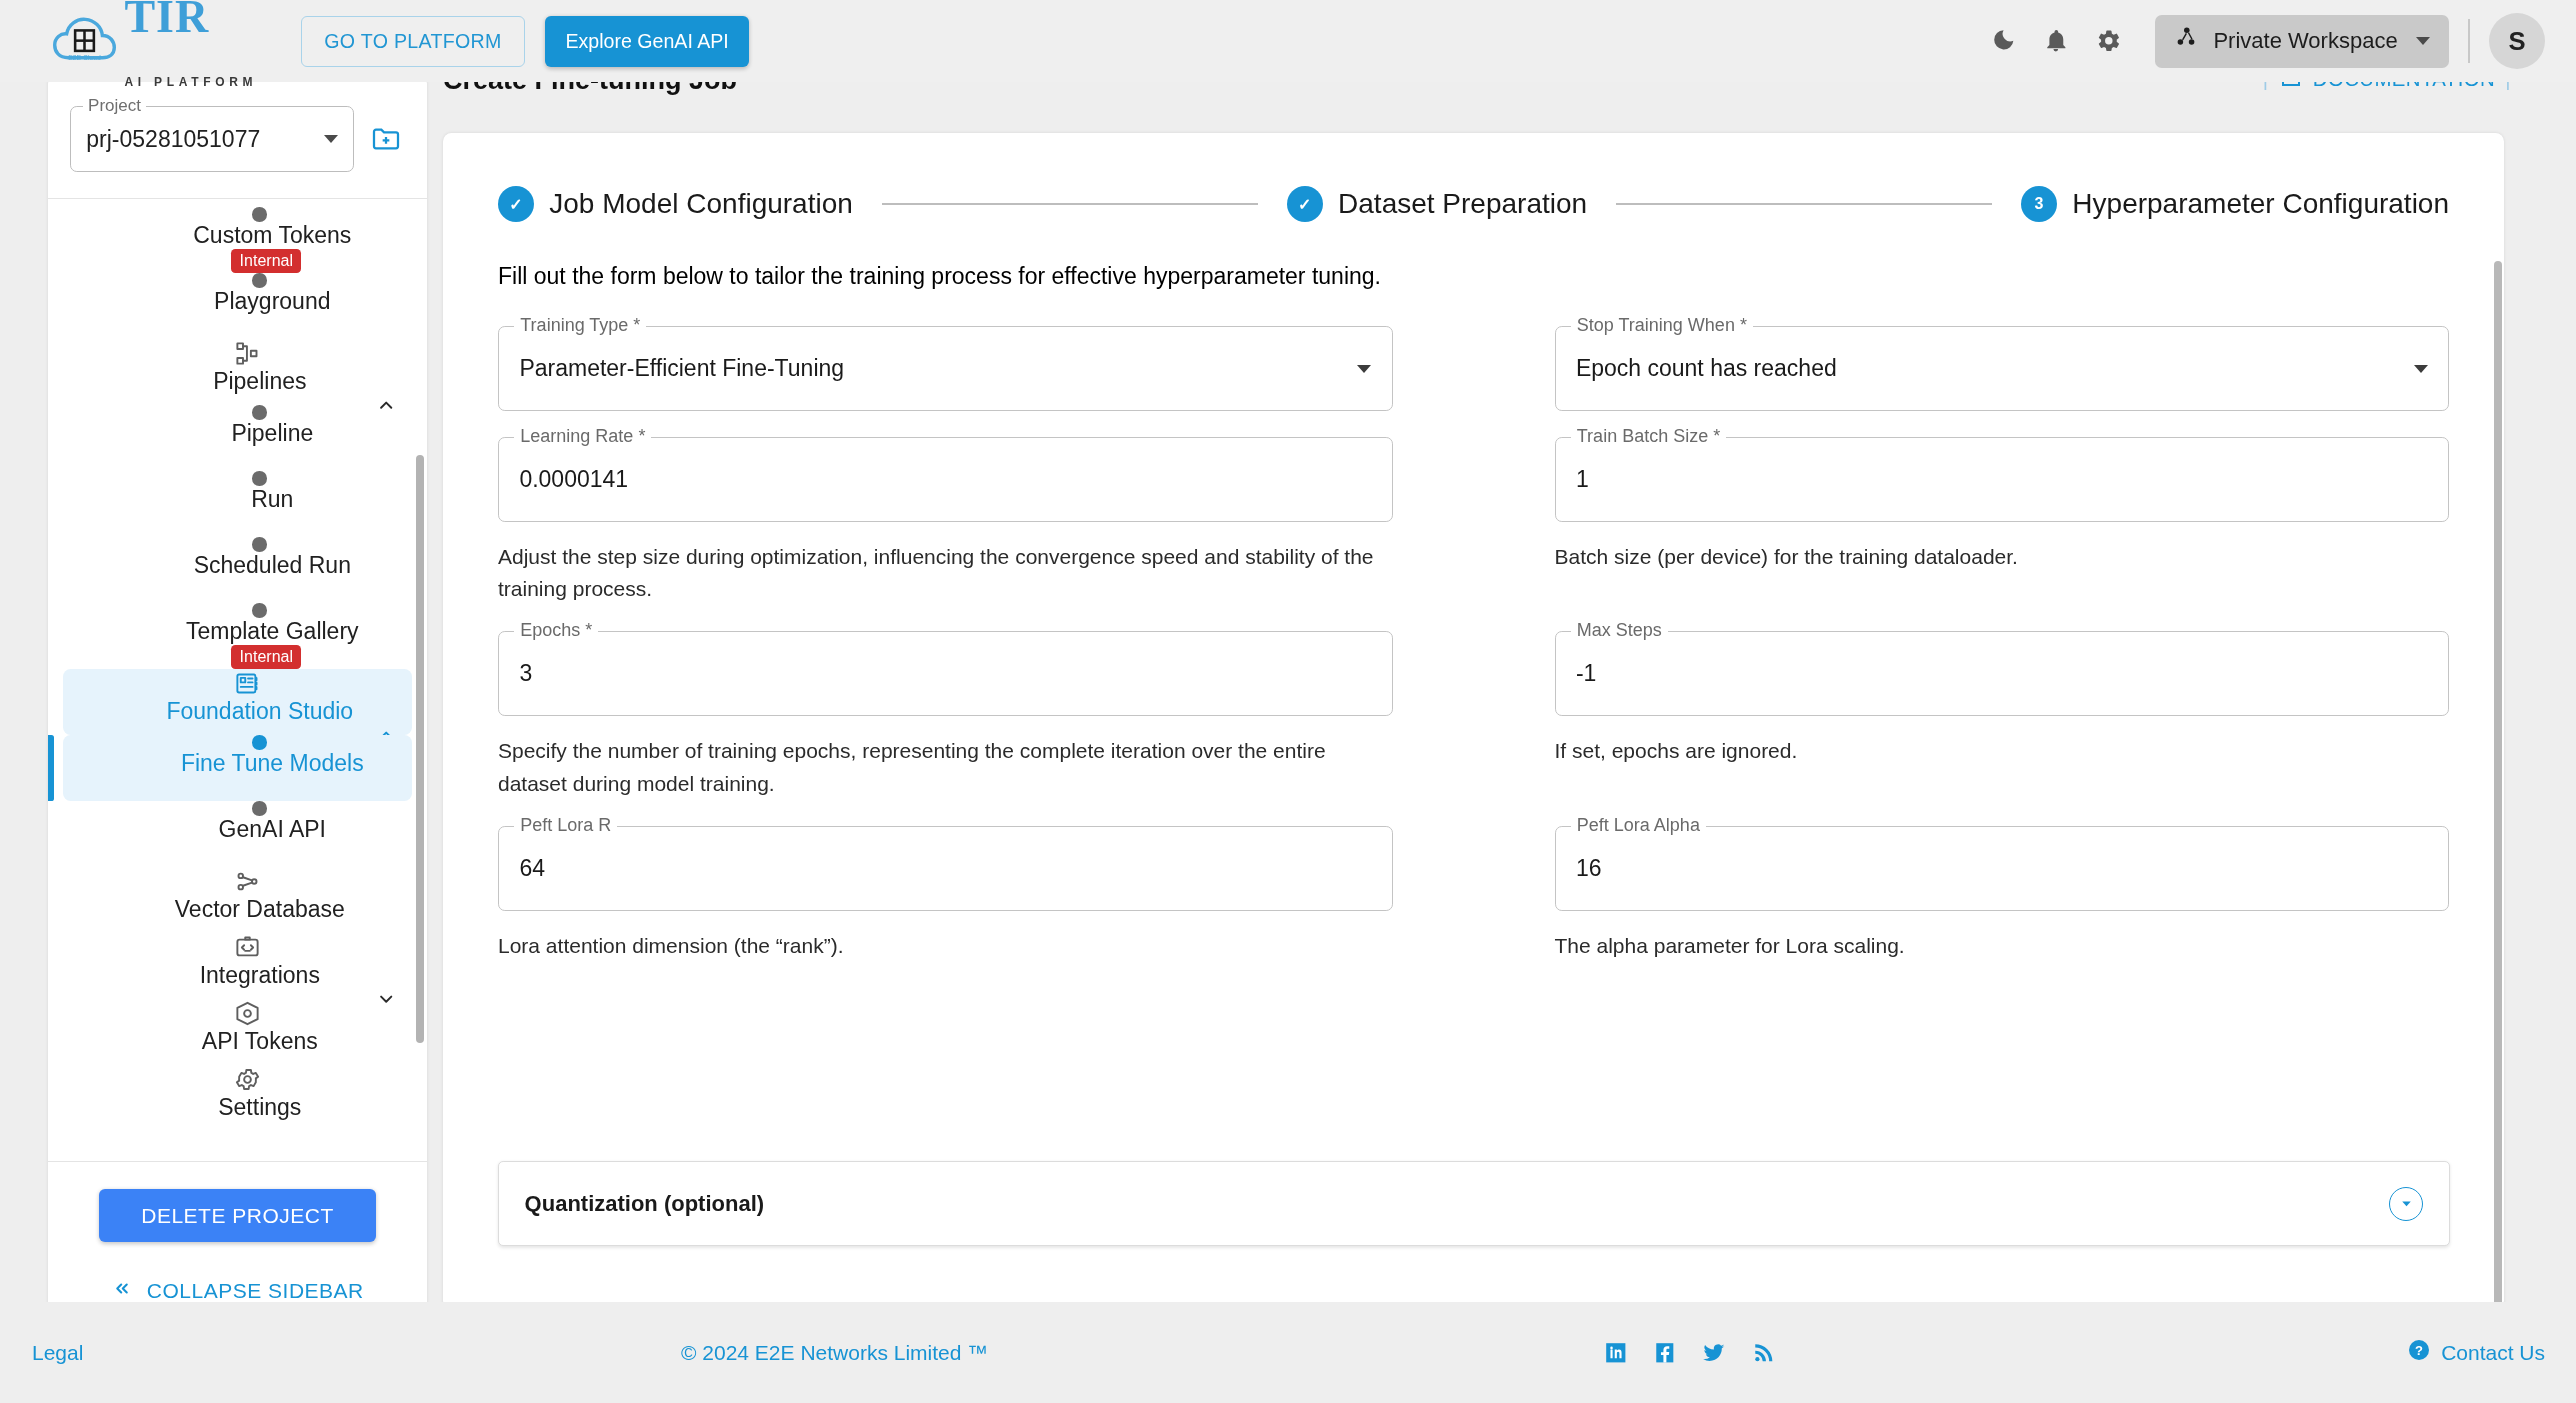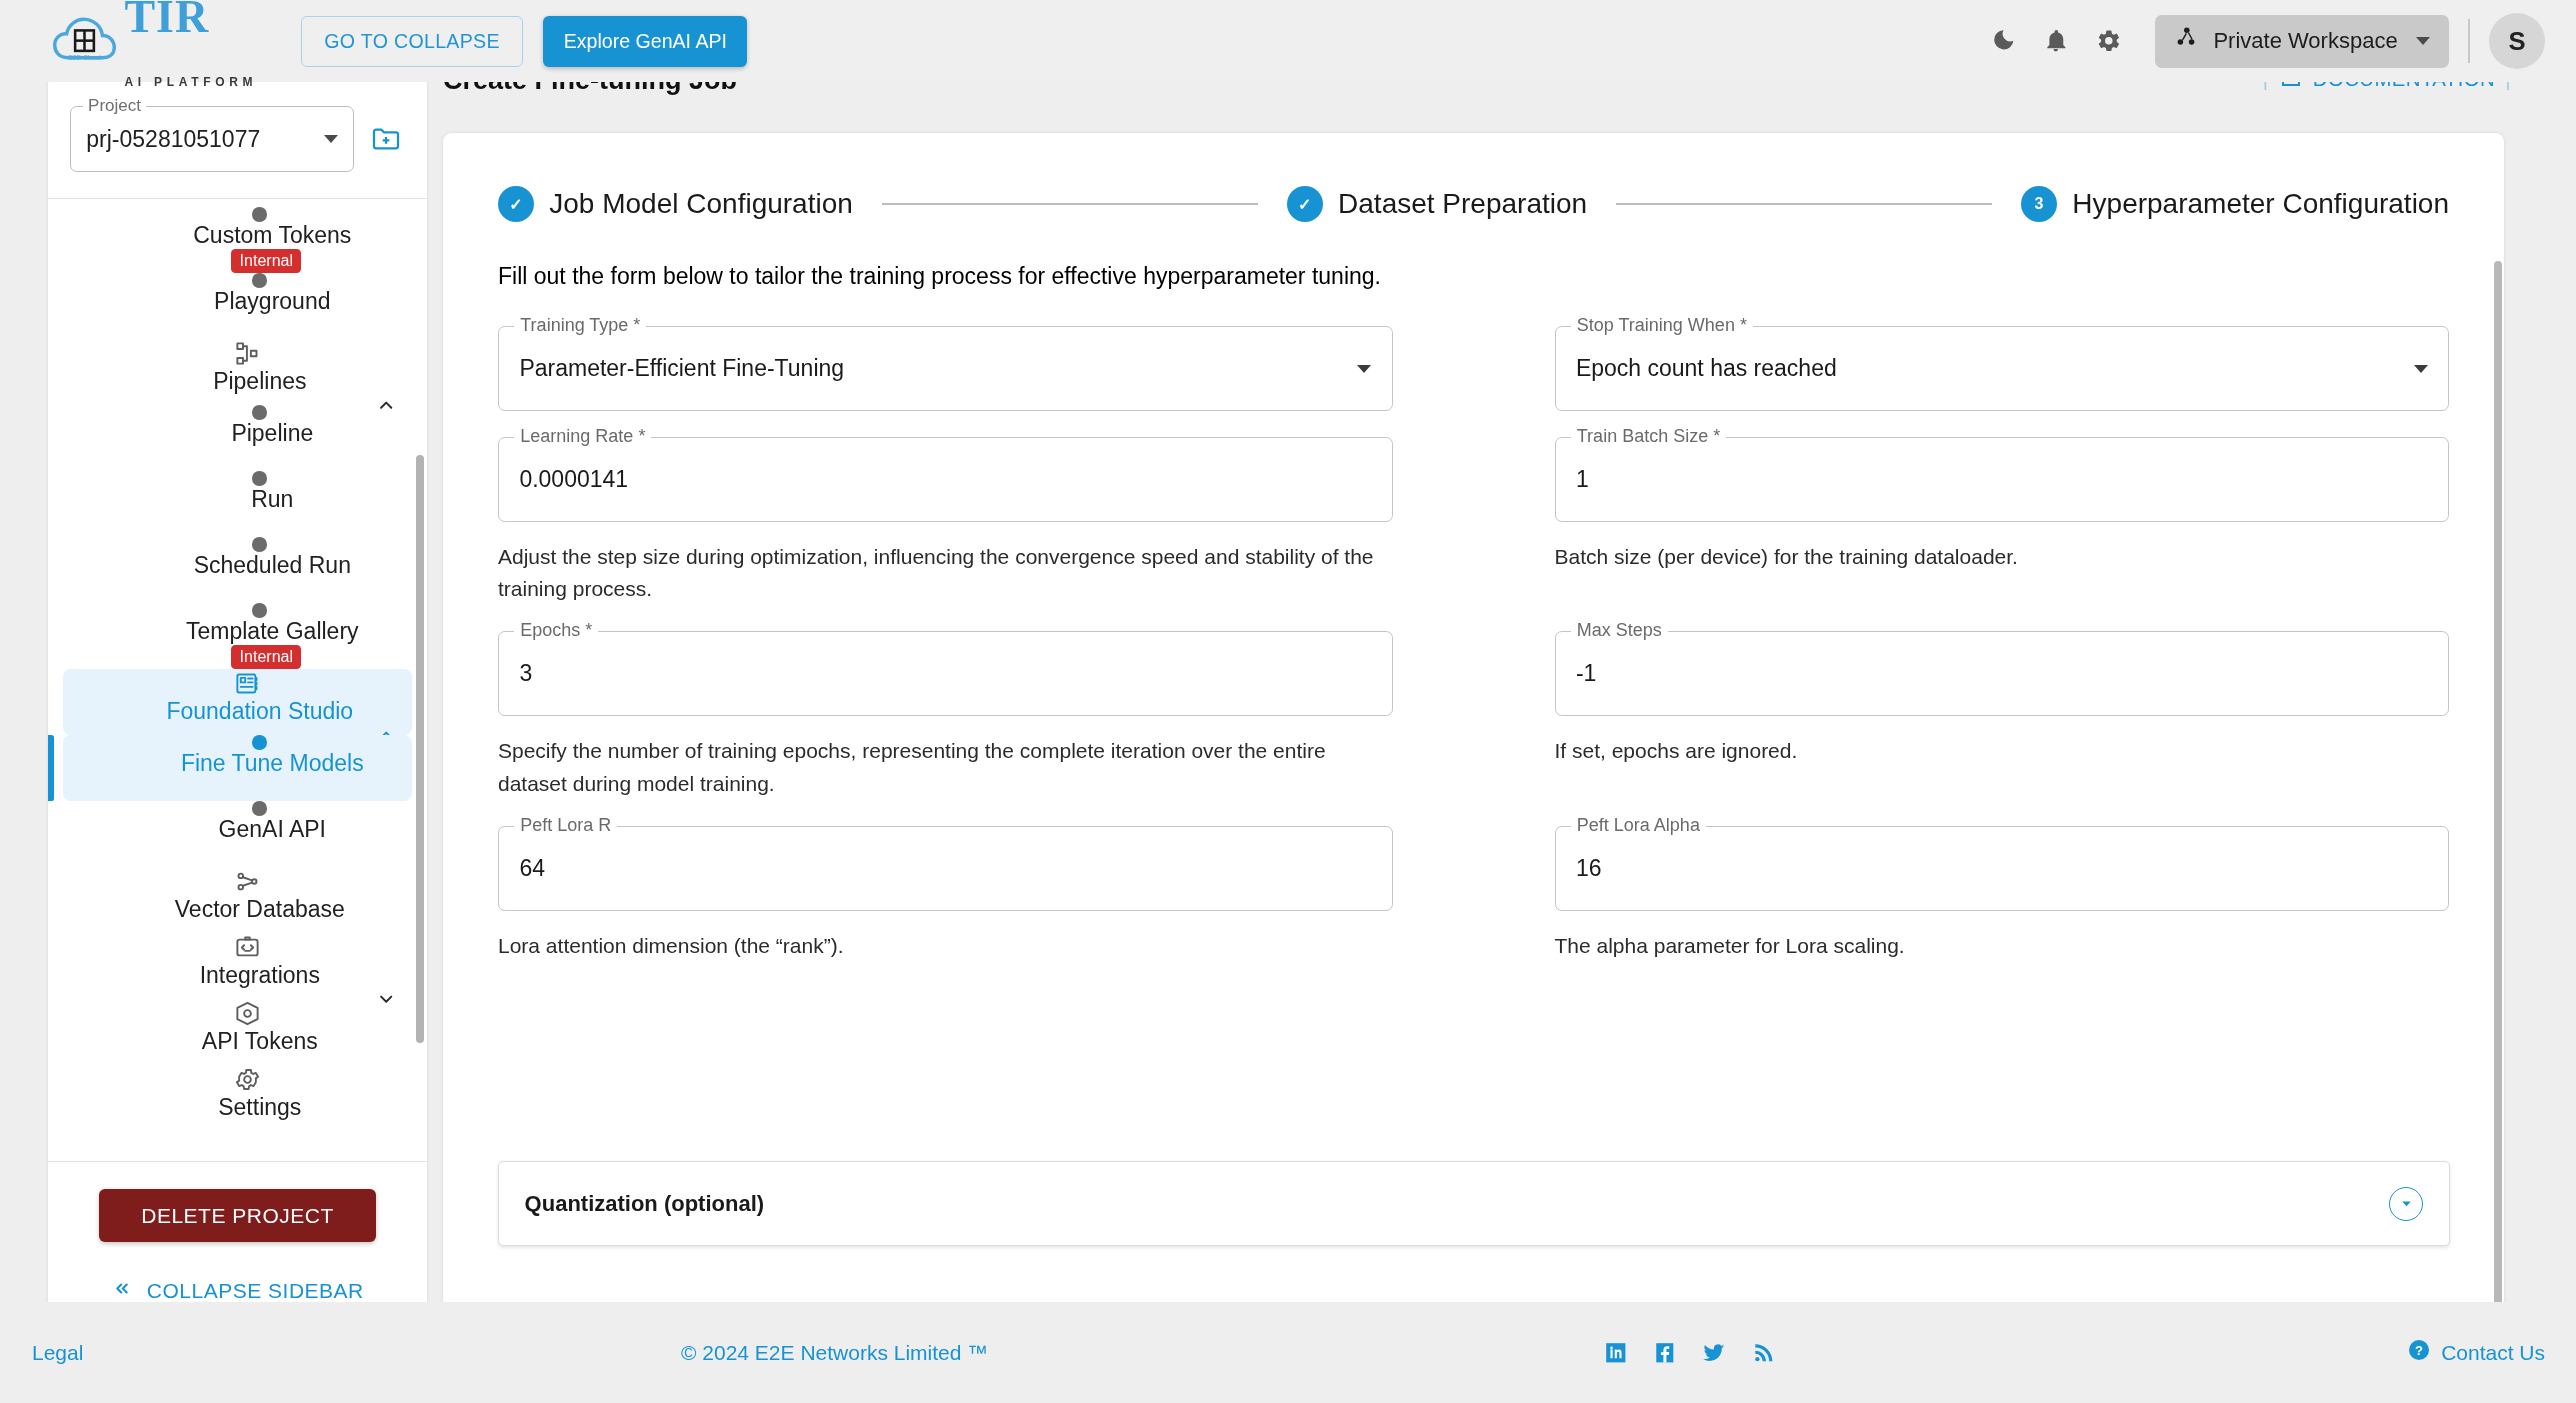--- a/index.html
+++ b/index.html
@@ -167,21 +167,21 @@
     background: #b3b3b3; border-radius: 4.3px;
   }
 
   .sidebar-footer {
     border-top: 0.9px solid #e4e4e4;
     padding: 27px 0 24px 0;
     display: flex; flex-direction: column; align-items: center;
   }
   .btn-delete {
     width: 277px; height: 53px;
-    background: #7f1d1d; color: #fff;
+    background: #3b82f6; color: #fff;
     border: none; border-radius: 6px;
     font-size: 21px; font-weight: 500; letter-spacing: 0.5px;
     cursor: pointer; box-shadow: 0 1.7px 4.3px rgba(0,0,0,.22);
   }
   .btn-collapse {
     margin-top: 37px;
     background: none; border: none;
     color: #1793d4; font-size: 21px; letter-spacing: 0.5px;
     display: flex; align-items: center; gap: 13.6px; cursor: pointer;
   }
@@ -327,21 +327,21 @@
         <line x1="26" y1="30" x2="48" y2="30" stroke="#1a1a1a" stroke-width="3"></line>
         <text x="37" y="53" font-size="8" fill="#4aa8dd" text-anchor="middle" font-family="Liberation Sans, sans-serif">E2E Cloud</text>
       </svg>
     </div>
     <div class="logo-text-block">
       <span class="logo-tir">TIR</span>
       <span class="logo-sub">AI PLATFORM</span>
     </div>
   </div>
 
-  <button class="btn-myaccount">GO TO COLLAPSE</button>
+  <button class="btn-myaccount">GO TO PLATFORM</button>
   <button class="btn-genai">Explore GenAI API</button>
 
   <div class="topbar-right">
     <div class="icon-btn">
       <svg width="25.6" height="25.6" viewBox="0 0 24 24" fill="#5a5a5a">
           <path d="M12.7 2.1A9 9 0 1 0 21.9 12a7.2 7.2 0 0 1-9.2-9.9z"></path>
         </svg>
     </div>
     <div class="icon-btn">
       <svg width="25.6" height="25.6" viewBox="0 0 24 24" fill="#5a5a5a">

